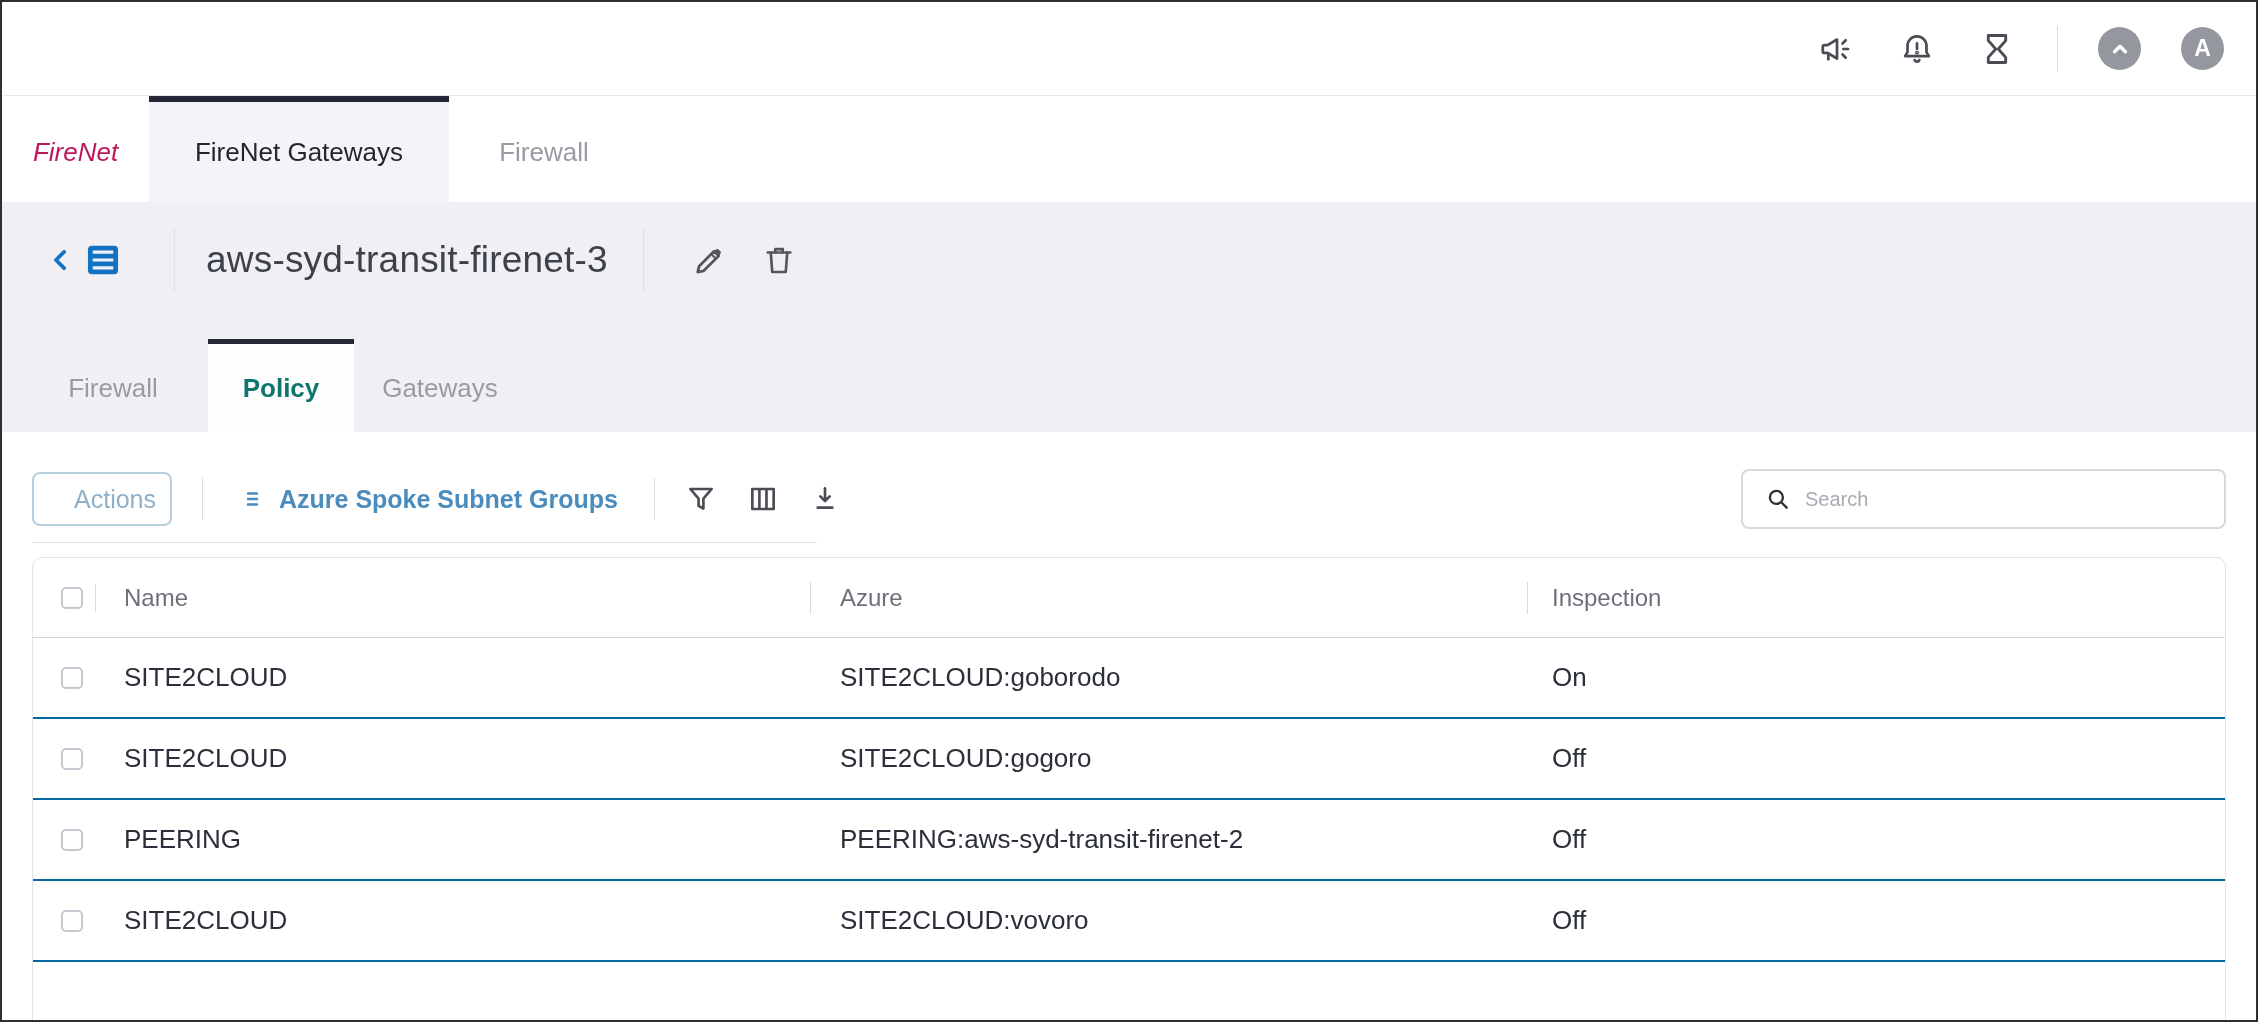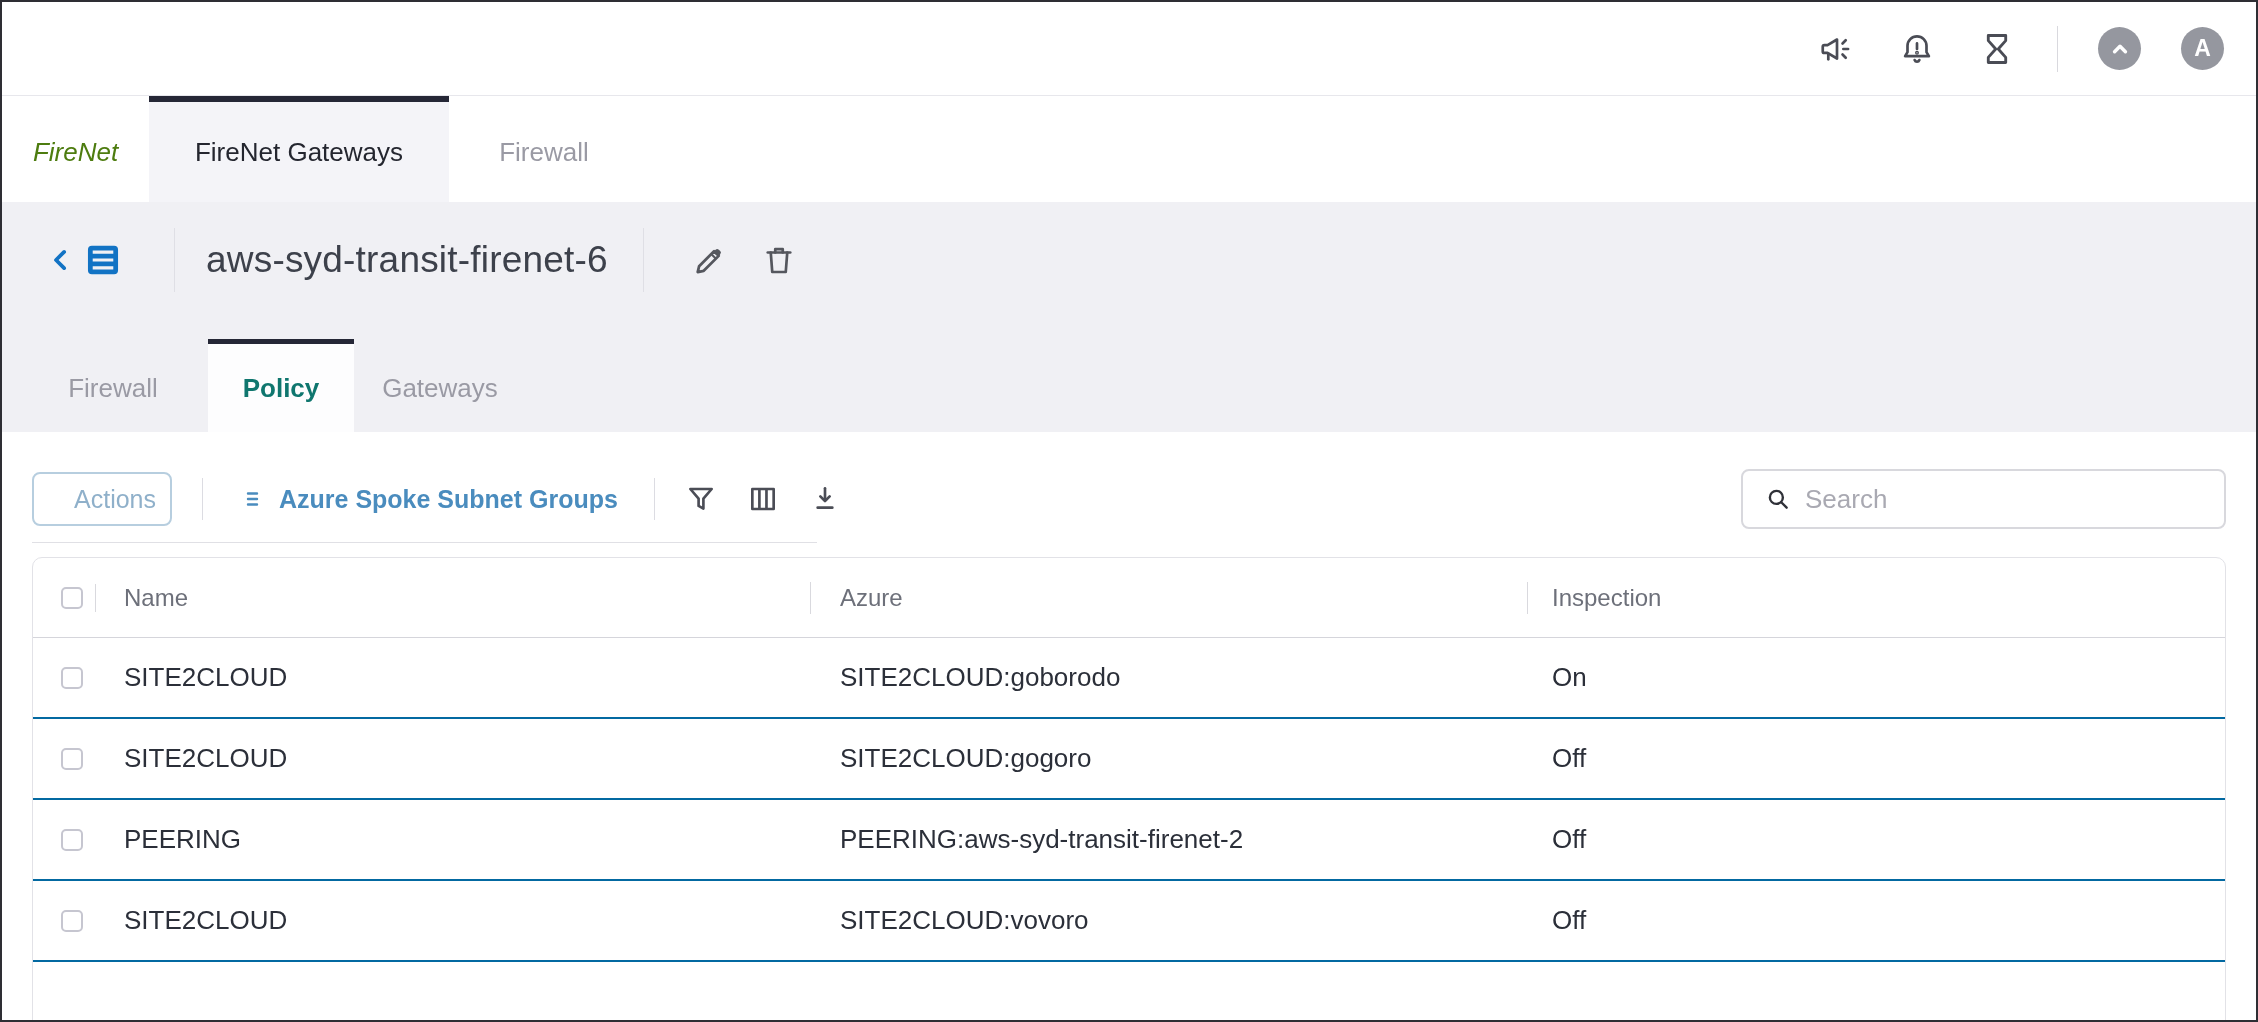--- a/index.html
+++ b/index.html
@@ -31,21 +31,21 @@
     font-weight:bold; font-size:23px; cursor:pointer;
   }
   .avatar svg { width:26px; height:26px; }
   
   .nav-tabs { height:106px; background:#fff; display:flex; }
   .nav-tab {
     display:flex; align-items:center; justify-content:center;
     font-size:26px; color:#9a9aa4; cursor:pointer;
     border-top:6px solid transparent;
   }
-  .nav-tab.parent { width:147px; font-style:italic; color:#4d7c0f; }
+  .nav-tab.parent { width:147px; font-style:italic; color:#be185d; }
   .nav-tab.active {
     width:300px; background:var(--tab-active-bg,#f4f4f8);
     border-top:6px solid var(--dark,#252736);
     color:#24262f; font-weight:400;
   }
   .nav-tab.plain { width:190px; }
   
   .gateway-area {
     height:230px; background:#f0f0f4;
     display:flex; flex-direction:column;
@@ -92,21 +92,21 @@
   .tb-vdiv2 { width:1px; height:42px; background:#dcdce2; margin-left:36px; }
   .tool-icon { margin-left:30px; color:#4b4d56; cursor:pointer; display:inline-flex; }
   .tool-icon svg { width:32px; height:32px; }
   .spacer { flex:1; }
   .search-box {
     width:485px; height:60px; border:2px solid #d8d8dd; border-radius:8px;
     display:flex; align-items:center; padding-left:22px; background:#fff;
   }
   .search-box svg { width:26px; height:26px; color:#2f3138; flex:none; }
   .search-box input {
-    border:none; outline:none; font-size:26px; margin-left:14px; width:380px;
+    border:none; outline:none; font-size:20px; margin-left:14px; width:380px;
     font-family:"Liberation Sans","DejaVu Sans",sans-serif; color:#2b2f39; background:transparent;
   }
   .search-box input::placeholder { color:#a9a9b2; }
   .toolbar-underline { width:785px; height:1px; background:#e0e0e5; margin-top:13px; }
   
   .table-card {
     margin-top:14px; border:1px solid #e2e2e7; border-radius:10px 10px 0 0;
     height:480px; background:#fff; overflow:hidden;
   }
   .thead { height:80px; display:flex; align-items:center; border-bottom:1px solid #d5d5db; color:#6d707a; font-size:24px; }
@@ -175,21 +175,21 @@
           <path d="M14.5 5.5 8 12l6.5 6.5"></path>
         </svg>
       </span>
       <span class="icon-btn list-icon">
         <svg viewBox="0 0 24 24" fill="none" stroke="var(--accent-blue,#1273c4)" stroke-width="3">
           <rect x="4" y="4.5" width="16" height="15" rx="1"></rect>
           <path d="M4 9.5h16M4 14.5h16"></path>
         </svg>
       </span>
       <span class="title-vdiv"></span>
-      <h1 class="gw-title">aws-syd-transit-firenet-6</h1>
+      <h1 class="gw-title">aws-syd-transit-firenet-3</h1>
       <span class="title-vdiv2"></span>
       <span class="icon-btn edit-icon">
         <svg viewBox="0 0 24 24" fill="none" stroke="currentColor" stroke-width="1.8" stroke-linejoin="round">
           <path d="M5 19.5l0.9-3.8L15.6 6l3 3-9.7 9.7L5 19.5z"></path>
           <path d="M13.8 7.8l3 3" stroke-width="1.4"></path>
           <path d="M15.6 6l3 3 1-1a1.5 1.5 0 0 0 0-2.1l-0.9-0.9a1.5 1.5 0 0 0-2.1 0l-1 1z" fill="currentColor" stroke="none"></path>
         </svg>
       </span>
       <span class="icon-btn delete-icon">
         <svg viewBox="0 0 24 24" fill="none" stroke="currentColor" stroke-width="1.8" stroke-linejoin="round" stroke-linecap="round">

